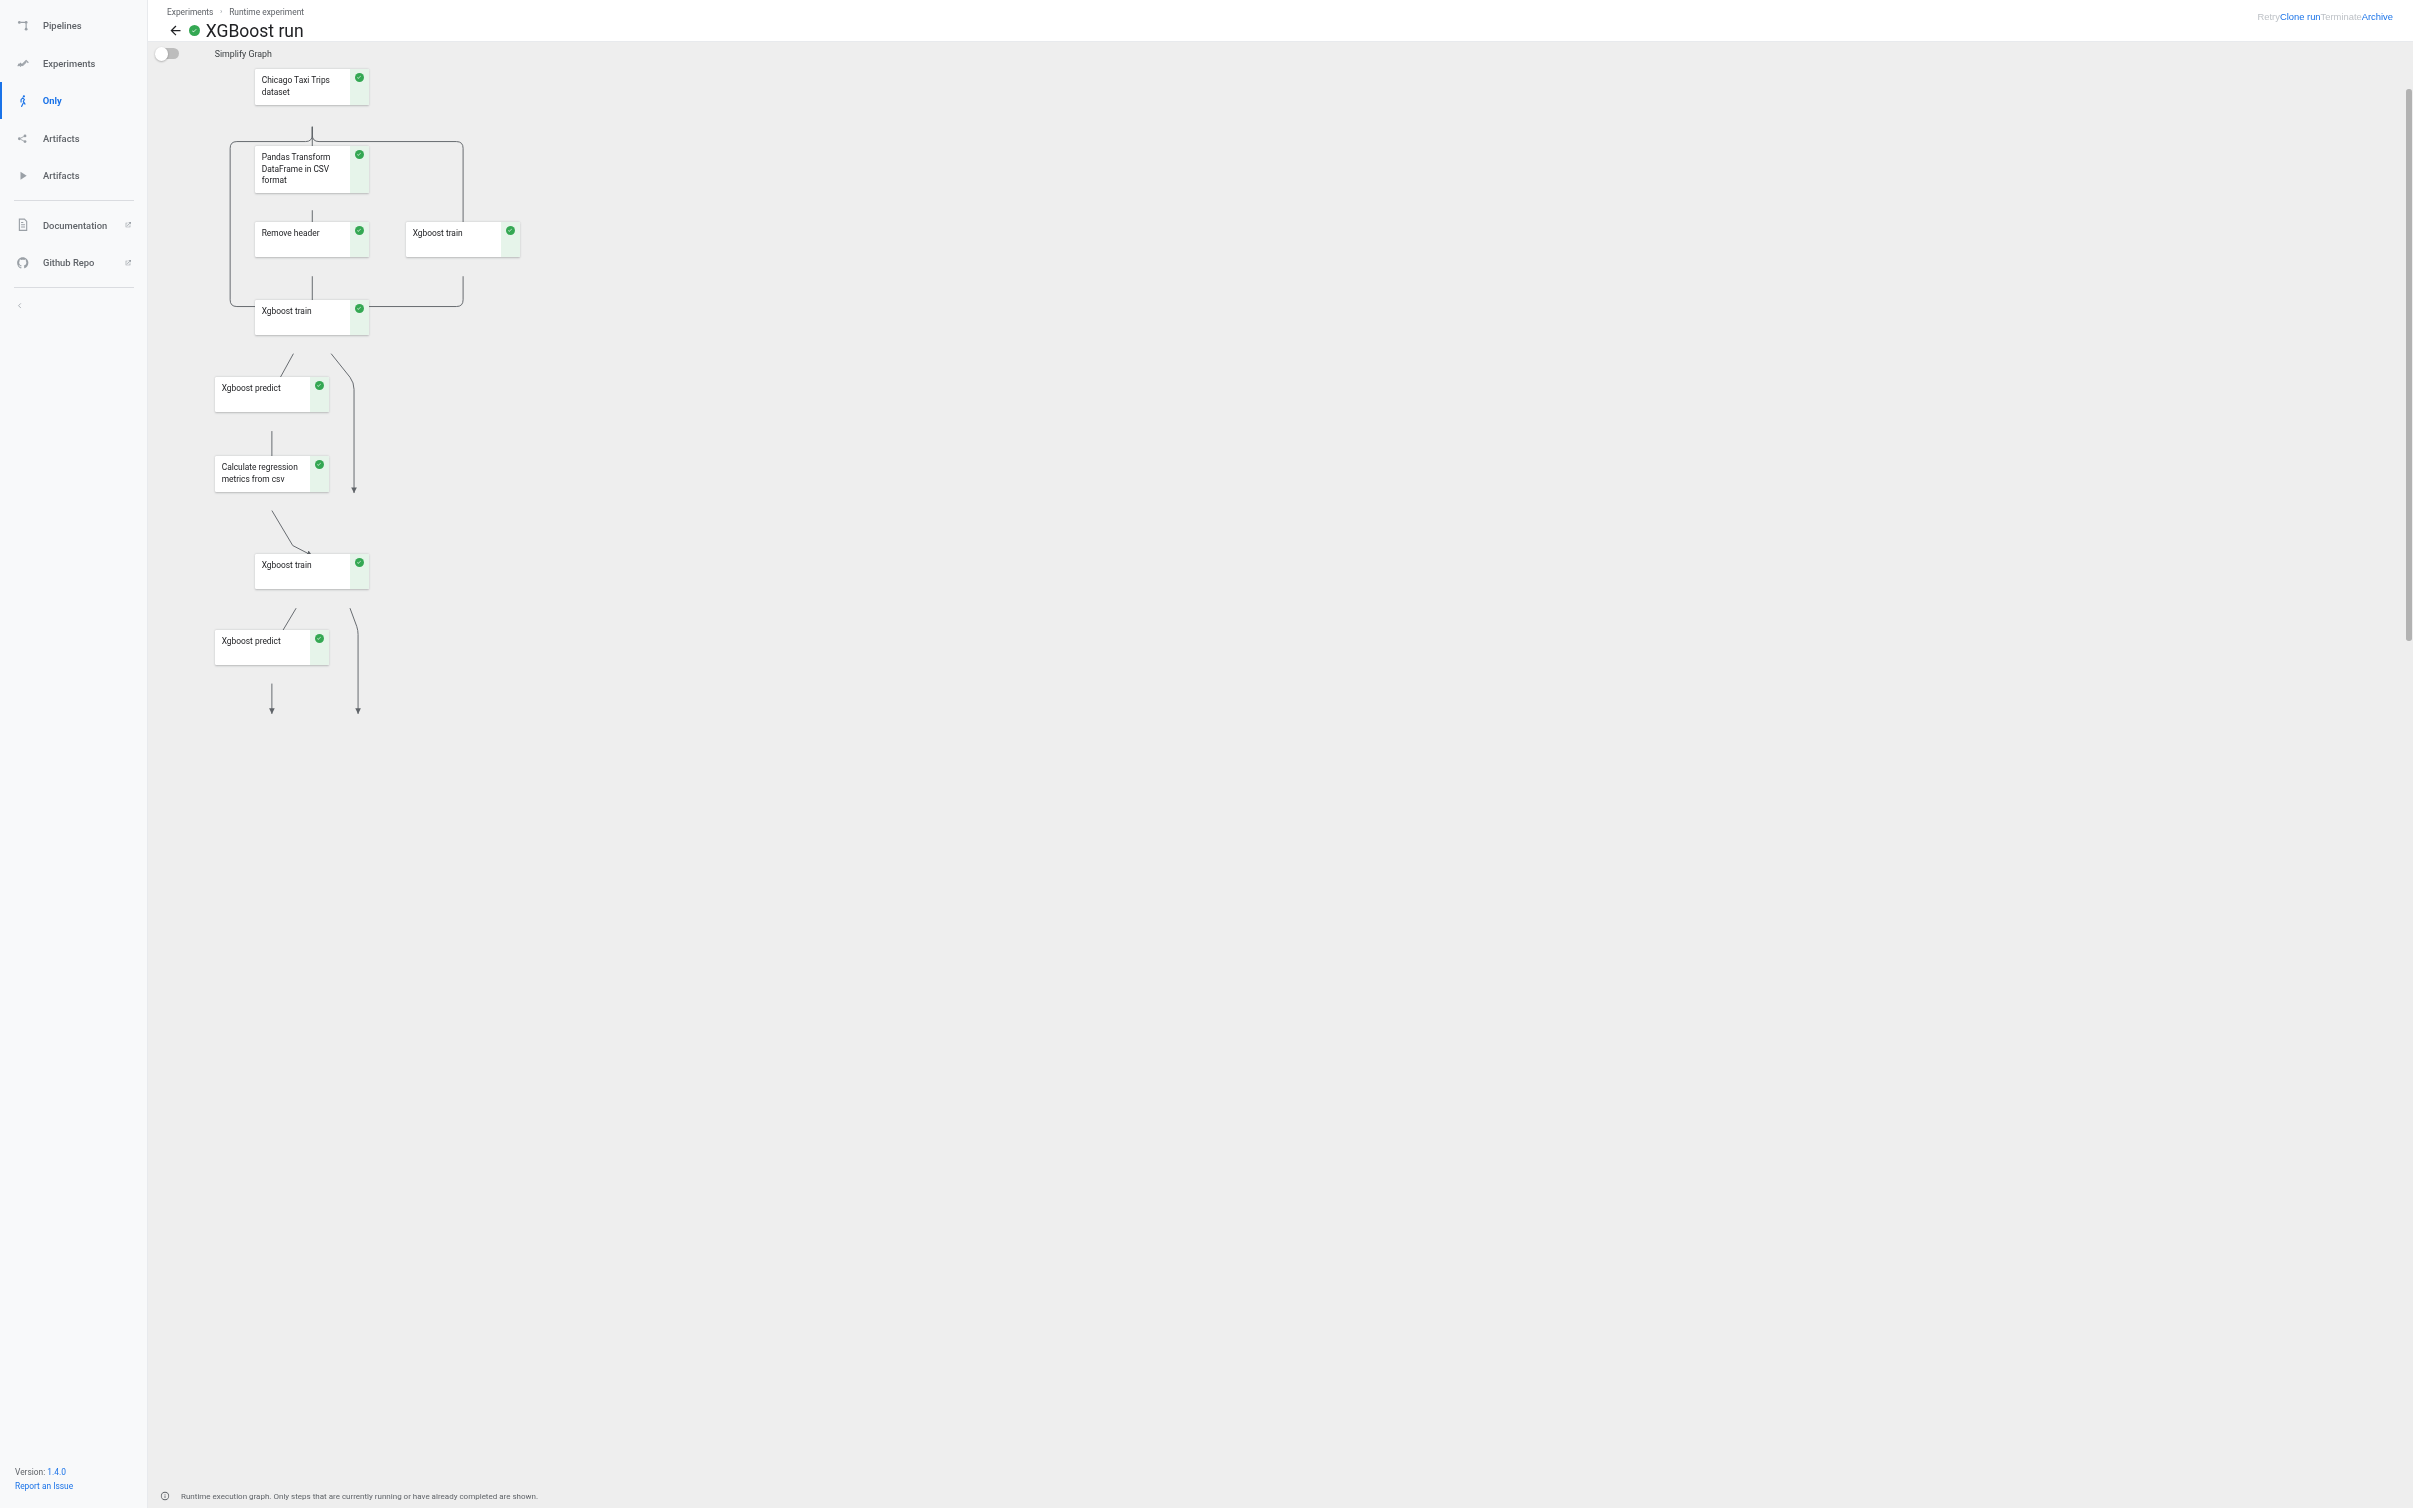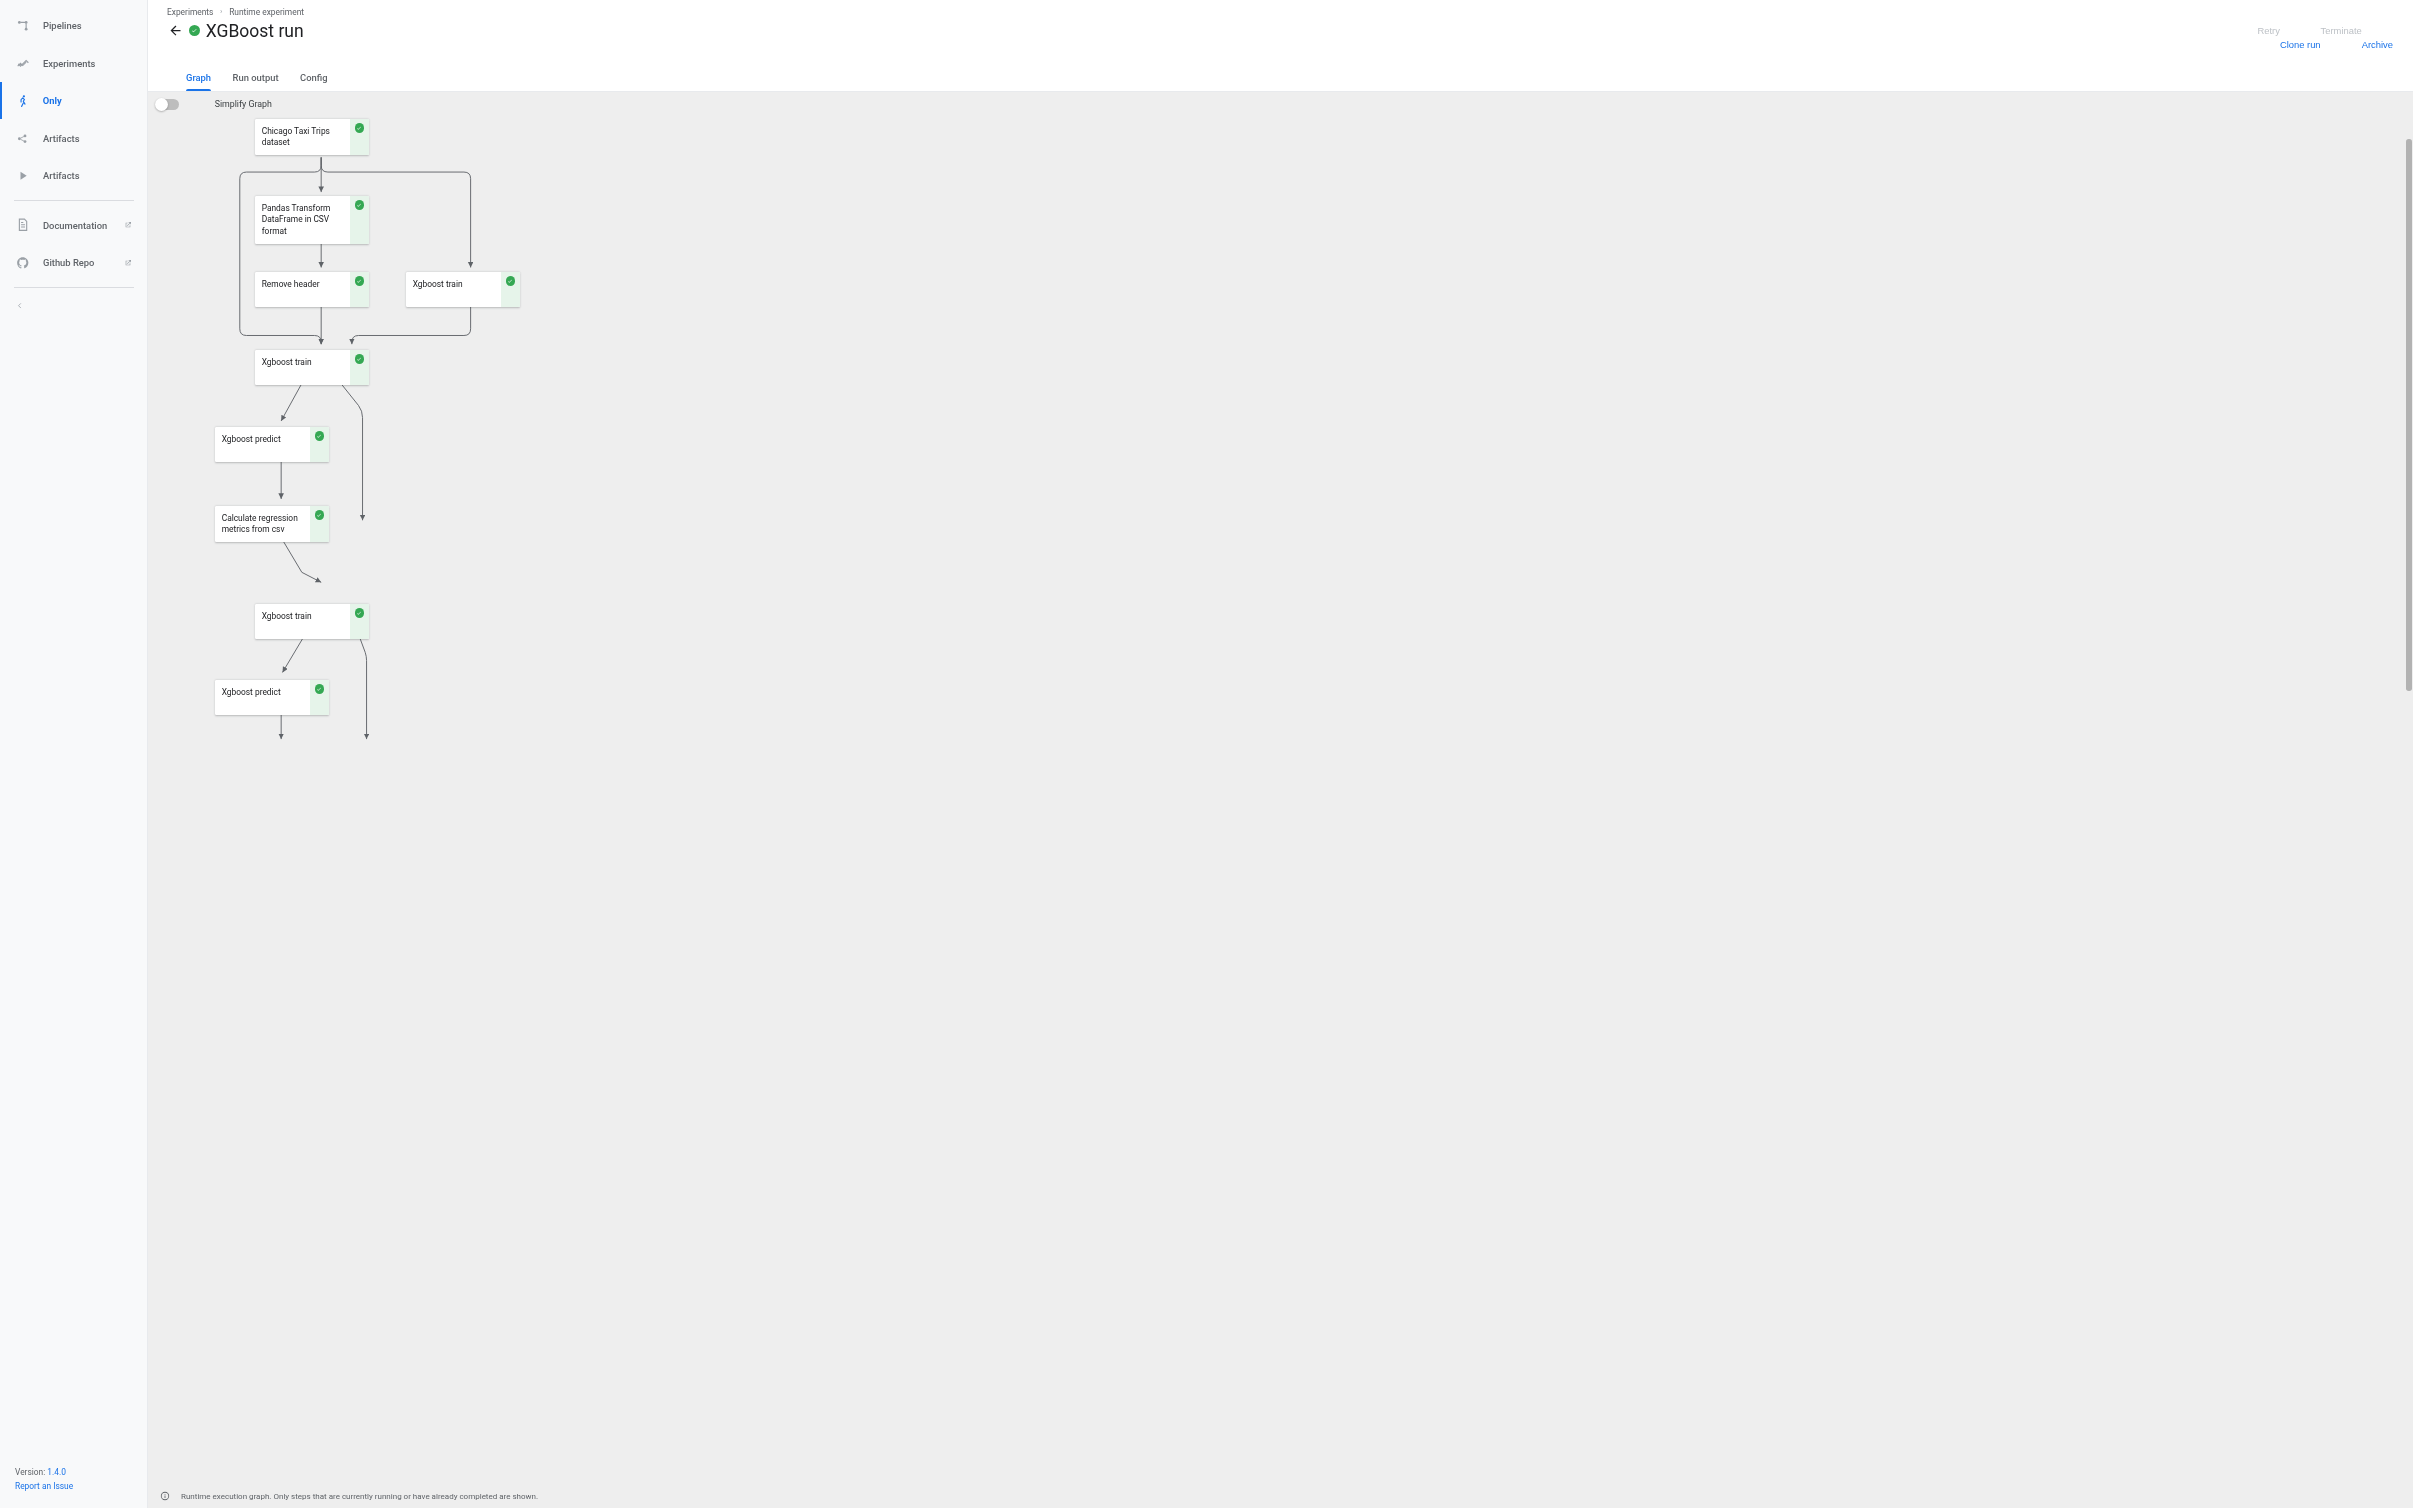--- a/index.html
+++ b/index.html
@@ -65,21 +65,21 @@
   .title-row { display: flex; align-items: center; margin-top: 4px; }
   .back-arrow { width: 16px; height: 16px; cursor: pointer; margin-right: 5.4px; display: inline-flex; align-items: center; justify-content: center; }
   .status-icon { width: 12px; height: 12px; margin-right: 5.4px; display: inline-flex; align-items: center; justify-content: center; }
   .page-title { font-size: 17.5px; font-weight: 400; }
   .actions { margin-left: auto; display: flex; align-items: center; }
   .actions button {
     border: none; background: none; font-size: 9.4px; font-weight: 500; cursor: pointer;
     padding: 4px 0;
   }
   .actions button.disabled { color: #bdc1c6; cursor: default; }
-  .actions button.enabled { color: #1a73e8; margin-top: 28px; }
+  .actions button.enabled { color: #1a73e8; }
 
   .tabs { display: flex; gap: 21.5px; margin-top: 12px; padding-left: 19px; }
   .tab { padding: 6.7px 0 8px; cursor: pointer; font-size: 9.4px; font-weight: 500; color: #5f6368; position: relative; }
   .tab.active { color: #1a73e8; }
   .tab.active::after {
     content: ""; position: absolute; left: 0; right: 0; bottom: 0;
     height: 2px; background: #1a73e8; border-radius: 2px 2px 0 0;
   }
 
   
@@ -238,25 +238,20 @@
           <h1 class="page-title">XGBoost run</h1>
         </div>
       </div>
       <div class="actions">
         <button class="disabled">Retry</button>
         <button class="enabled">Clone run</button>
         <button class="disabled">Terminate</button>
         <button class="enabled">Archive</button>
       </div>
     </div>
-    <div class="tabs">
-      <div class="tab active">Graph</div>
-      <div class="tab">Run output</div>
-      <div class="tab">Config</div>
-    </div>
   </div>
 
   <div class="content">
     <div class="toolbar">
       <div class="toggle"></div>
       <span class="toolbar-label">Simplify Graph</span>
     </div>
 
     <svg class="graph-svg" width="100%" height="100%" viewBox="0 0 3364 2122">
       <defs>

